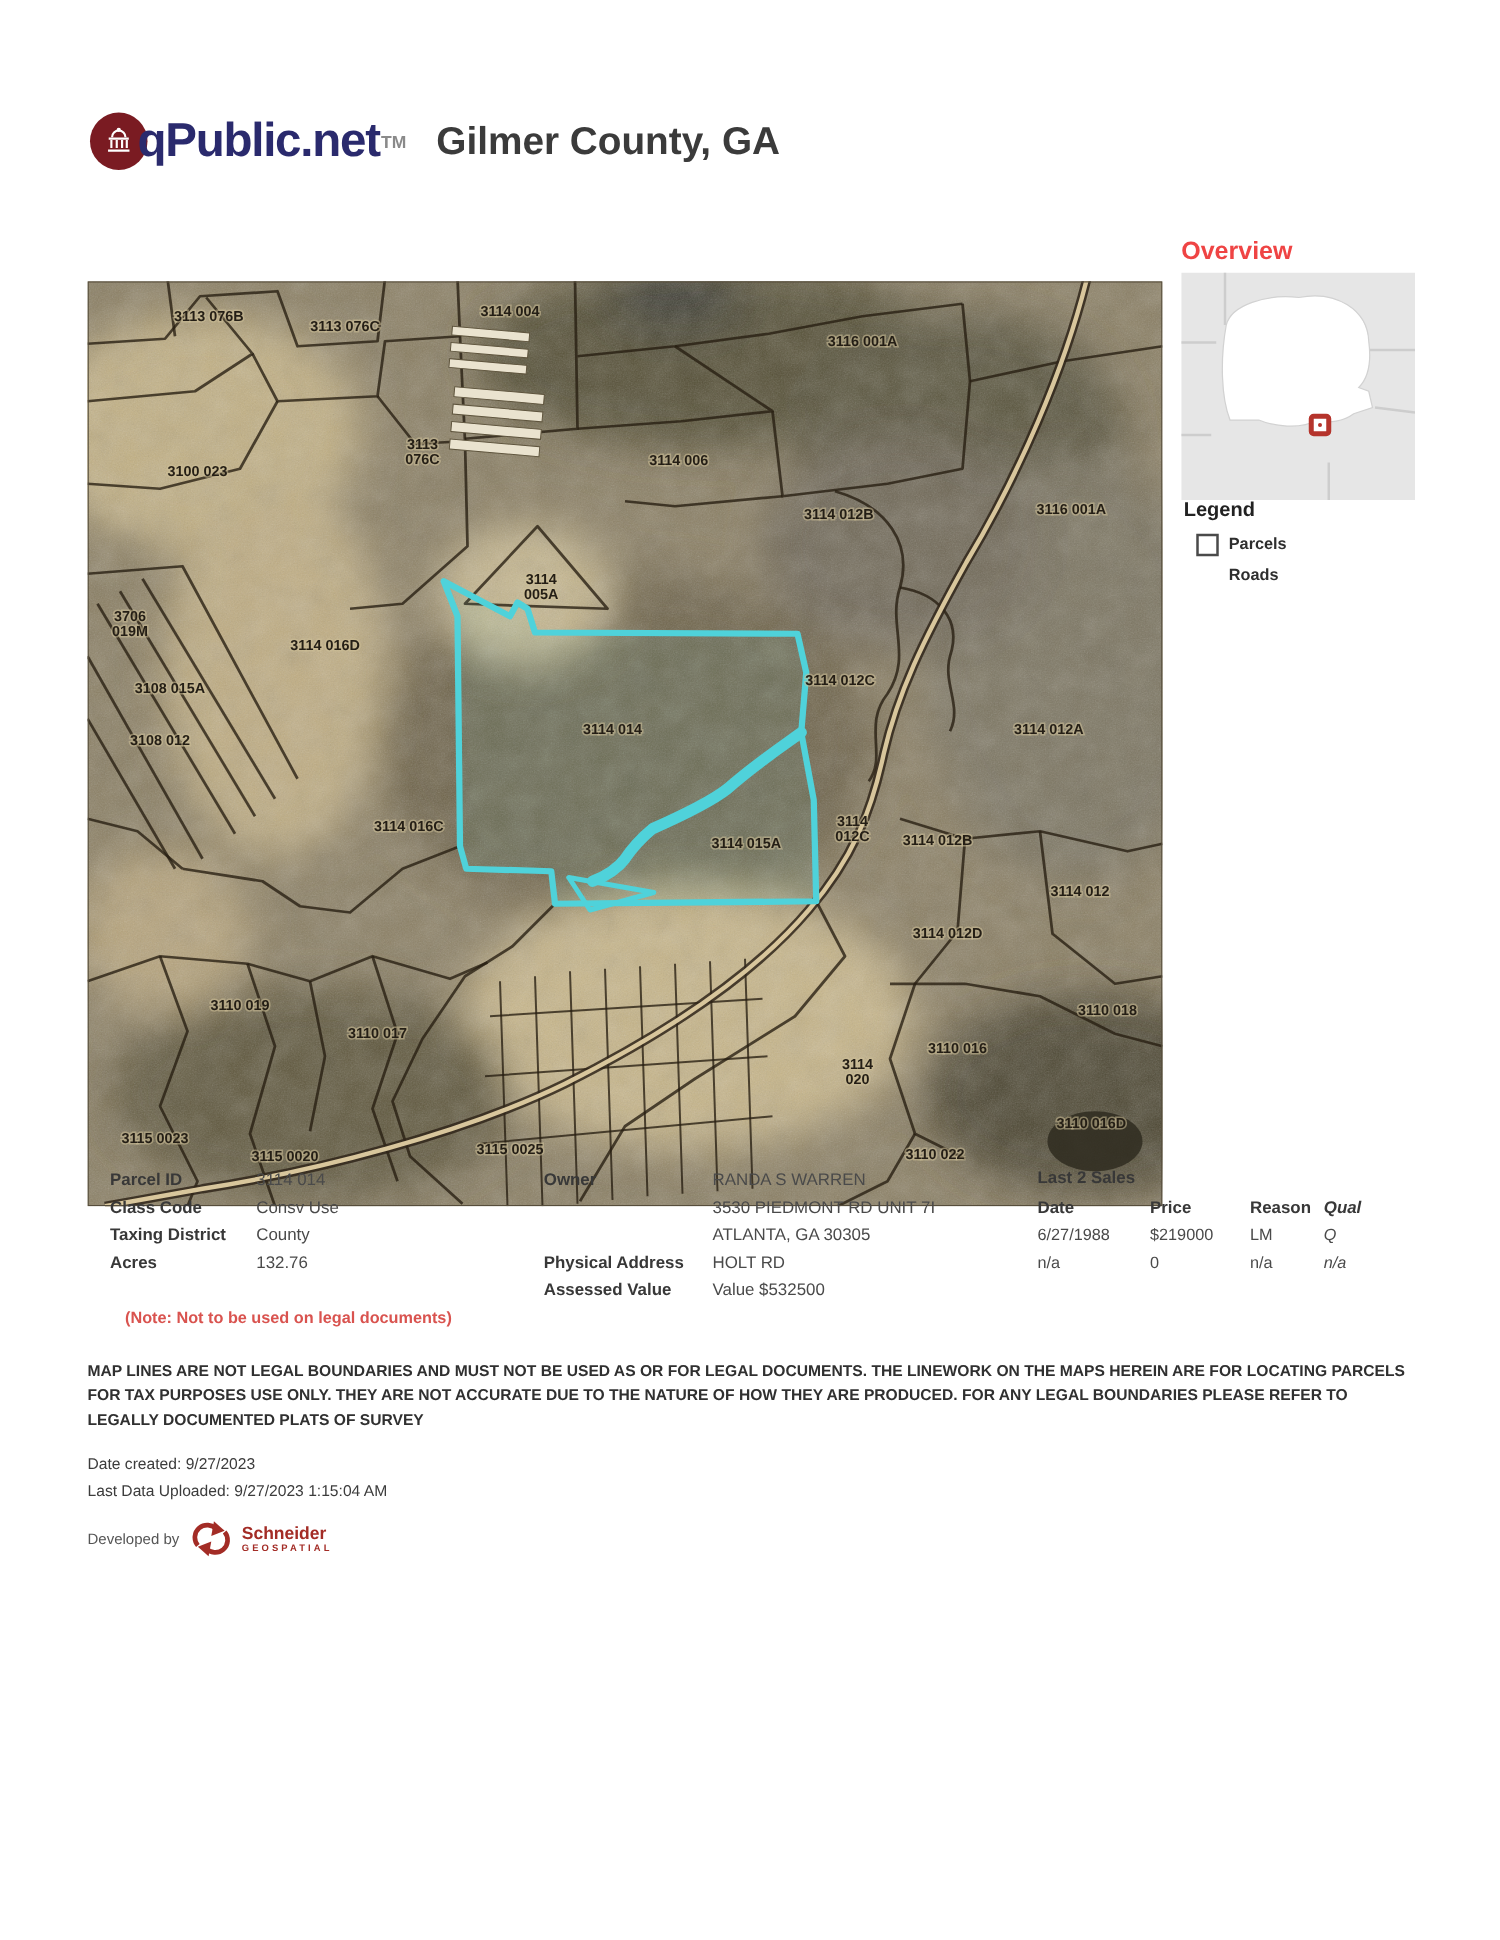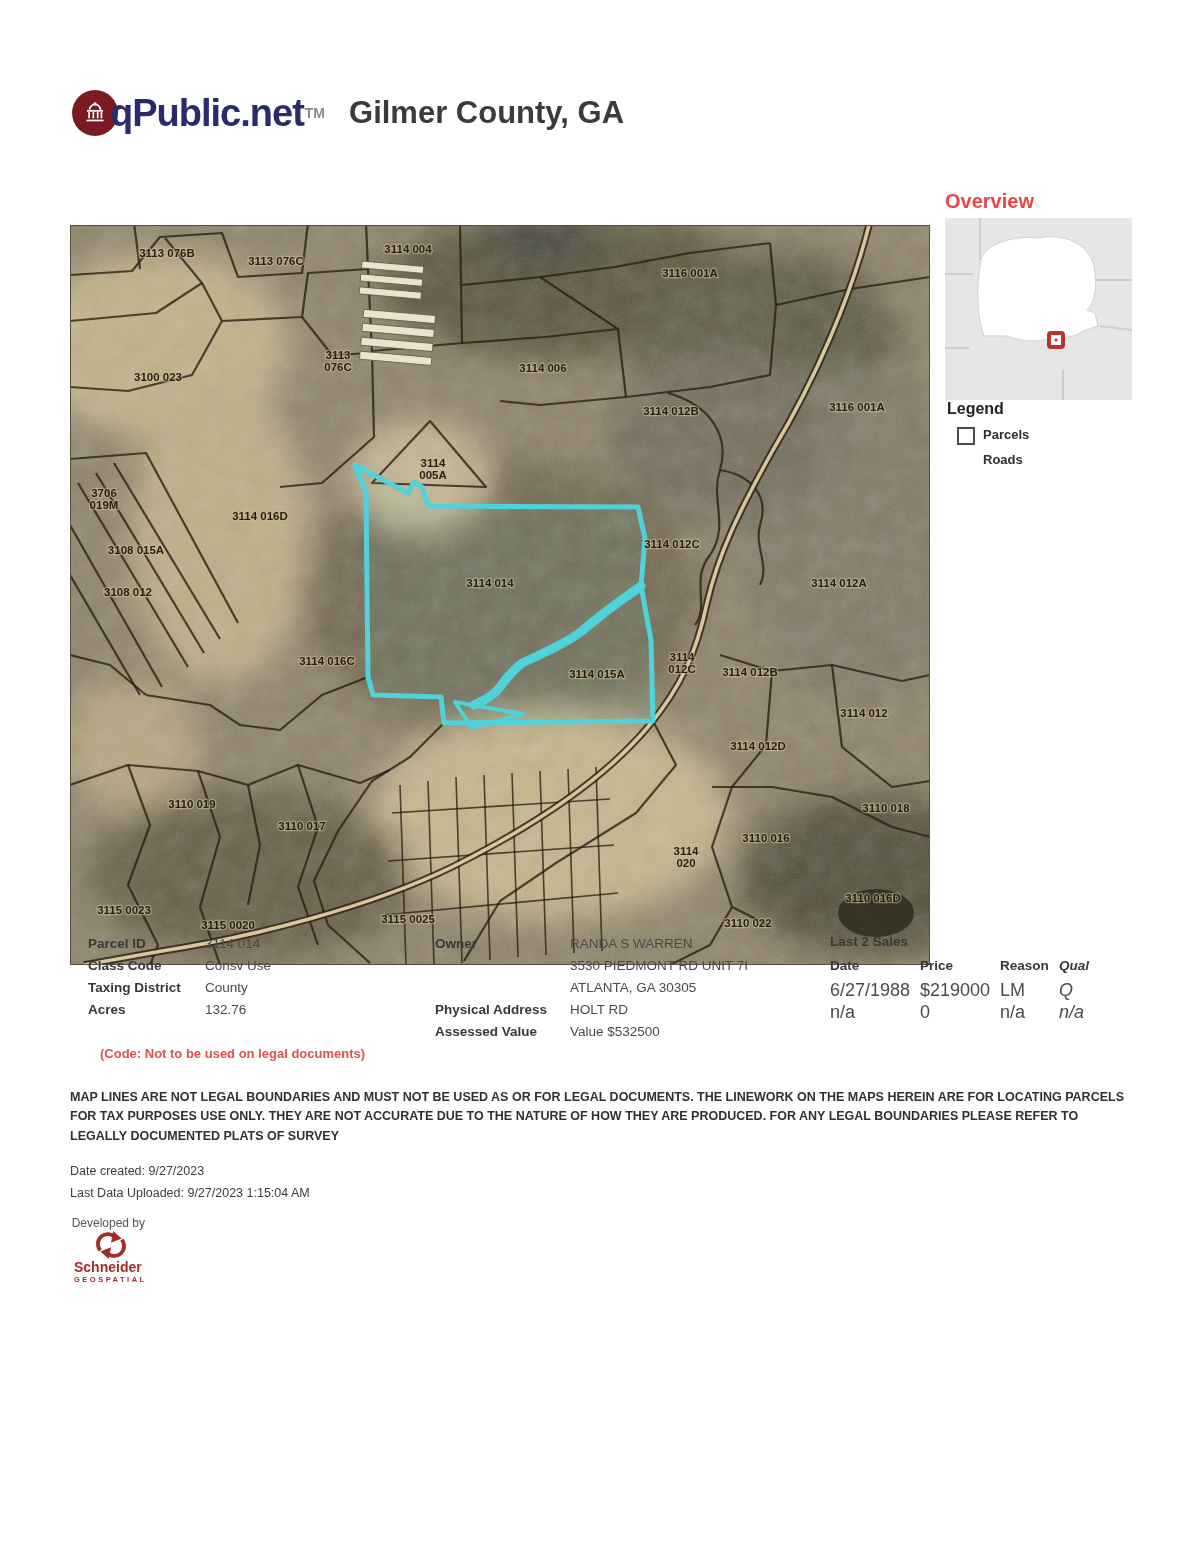--- a/index.html
+++ b/index.html
@@ -33,28 +33,28 @@
   .fld-value{font-size:13.5px;font-weight:500;color:#4a4a4a;}
   .l-label{left:88px;}  .l-value{left:205px;}
   .m-label{left:435px;} .m-value{left:570px;}
   .row-y0{top:936px;} .row-y1{top:958px;text-align:right;} .row-y2{top:980px;} .row-y3{top:1002px;} .row-y4{top:1024px;}
   #legal-note{left:100px;top:1046px;font-size:13px;font-weight:600;color:#d9534f;}
 
   
   #sales-title{left:830px;top:934px;font-size:13.5px;font-weight:bold;color:#383838;}
   .s-c0{left:830px;} .s-c1{left:920px;} .s-c2{left:1000px;} .s-c3{left:1059px;font-style:italic;}
   .s-head{font-size:13.5px;font-weight:bold;color:#383838;}
-  .s-cell{font-size:18px;font-weight:500;color:#4a4a4a;}
+  .s-cell{font-size:13px;font-weight:500;color:#4a4a4a;}
   .s-y0{top:958px;} .s-y1{top:980px;} .s-y2{top:1002px;}
 
   
   #disclaimer{left:70px;top:1088px;width:1068px;font-size:12.5px;font-weight:bold;color:#303030;line-height:1.55;}
   #date-created{left:70px;top:1164px;font-size:12.5px;color:#3c3c3c;}
   #last-uploaded{left:70px;top:1186px;font-size:12.5px;color:#3c3c3c;}
-  #devrow{left:70px;top:1216px;display:flex;align-items:center;flex-direction:column;}
+  #devrow{left:70px;top:1216px;display:flex;align-items:center;}
   #developed-by{font-size:12px;color:#555;}
   #vendor-stack{display:flex;flex-direction:column;line-height:1;margin-left:4px;}
   #vendor-name{font-size:14px;font-weight:bold;color:#a32c26;letter-spacing:0px;}
   #vendor-sub{font-size:7.5px;font-weight:bold;color:#a32c26;letter-spacing:2.5px;margin-top:2px;}
 </style>
 </head>
 <body>
 
 <div id="header" class="abs">
   <div id="qp-logo">
@@ -251,21 +251,21 @@
 </div>
 
 <div class="abs fld-label l-label row-y0">Parcel ID</div>
 <div class="abs fld-value l-value row-y0">3114 014</div>
 <div class="abs fld-label l-label row-y1">Class Code</div>
 <div class="abs fld-value l-value row-y1">Consv Use</div>
 <div class="abs fld-label l-label row-y2">Taxing District</div>
 <div class="abs fld-value l-value row-y2">County</div>
 <div class="abs fld-label l-label row-y3">Acres</div>
 <div class="abs fld-value l-value row-y3">132.76</div>
-<div id="legal-note" class="abs">(Code: Not to be used on legal documents)</div>
+<div id="legal-note" class="abs">(Note: Not to be used on legal documents)</div>
 
 <div class="abs fld-label m-label row-y0">Owner</div>
 <div class="abs fld-value m-value row-y0">RANDA S WARREN</div>
 <div class="abs fld-value m-value row-y1">3530 PIEDMONT RD UNIT 7I</div>
 <div class="abs fld-value m-value row-y2">ATLANTA, GA 30305</div>
 <div class="abs fld-label m-label row-y3">Physical Address</div>
 <div class="abs fld-value m-value row-y3">HOLT RD</div>
 <div class="abs fld-label m-label row-y4">Assessed Value</div>
 <div class="abs fld-value m-value row-y4">Value $532500</div>
 

